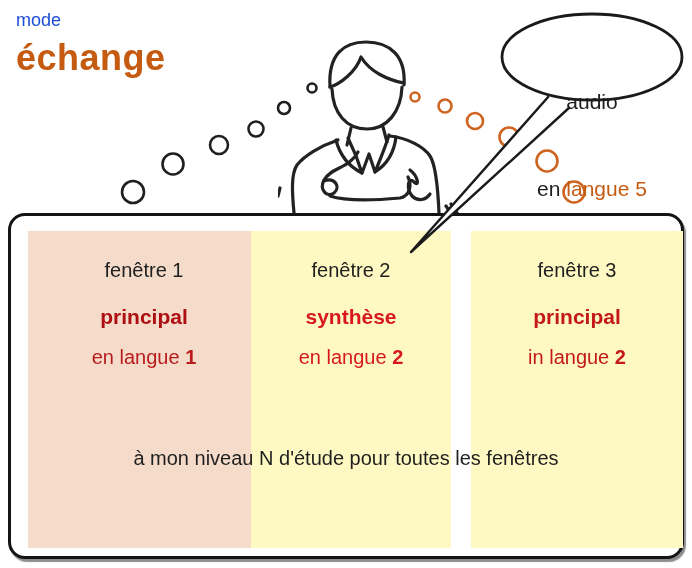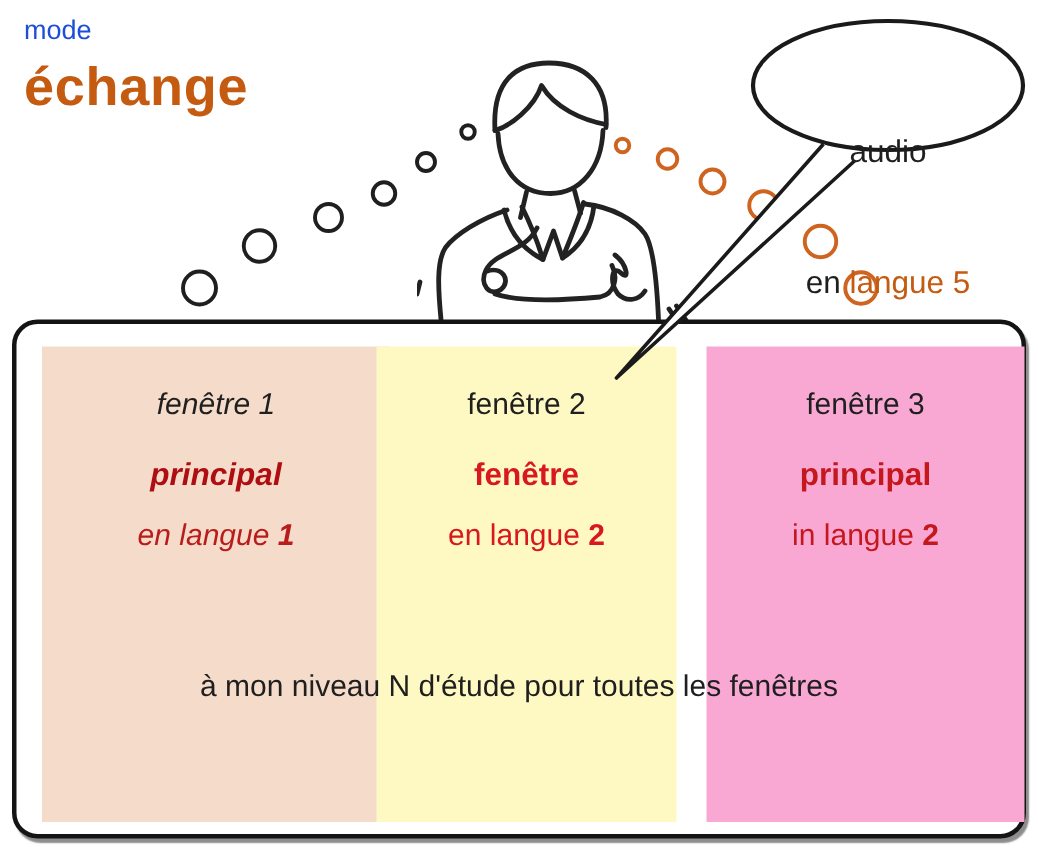--- a/index.html
+++ b/index.html
@@ -12,21 +12,21 @@
   .title-block{position:absolute;left:16px;top:10px;z-index:1;}
   .mode-label{font-size:18px;color:#1d4ed8;}
   .main-title{font-size:36px;font-weight:bold;margin-top:6px;letter-spacing:.5px;}
   
   .board{
     position:absolute;left:8px;top:213px;width:670px;height:340px;z-index:2;
     background:#ffffff;border:3px solid #141414;border-radius:17px;
     box-shadow:2px 3px 1px rgba(80,80,80,.65);
   }
   .panel{position:absolute;top:15px;height:317px;}
-  .panel-1{left:17px;width:232px;font-style:italic;}
+  .panel-1{left:17px;width:232px;}
   .panel-2{left:240px;width:200px;}
   .panel-3{left:460px;width:212px;}
   .panel .win,.panel .role,.panel .lang{
     position:absolute;left:0;width:100%;text-align:center;white-space:pre-wrap;
   }
   .panel .win{top:28px;font-size:20px;color:#1f1f1f;}
   .panel .role{top:74px;font-size:21px;font-weight:bold;}
   .panel .lang{top:115px;font-size:20px;}
   .panel .lang b{font-weight:bold;}
   .board-footer{
@@ -95,25 +95,25 @@
   <div class="board">
 
     <div class="panel panel-1" style="background-color: rgb(245, 220, 202);">
       <div class="win">fenêtre 1</div>
       <div class="role" style="color: rgb(174, 14, 18);">principal</div>
       <div class="lang" style="color: #b91c1c;"><span>en langue </span><b>1</b></div>
     </div>
 
     <div class="panel panel-2" style="background-color: #fef9c3;">
       <div class="win">fenêtre 2</div>
-      <div class="role" style="color: rgb(216, 24, 30);">fenêtre</div>
+      <div class="role" style="color: rgb(216, 24, 30);">synthèse</div>
       <div class="lang" style="color: rgb(216, 24, 30);"><span>en langue </span><b>2</b></div>
     </div>
 
-    <div class="panel panel-3" style="background-color: #f9a8d4;">
+    <div class="panel panel-3" style="background-color: #fef9c3;">
       <div class="win">fenêtre 3</div>
       <div class="role" style="color: rgb(196, 24, 28);">principal</div>
       <div class="lang" style="color: rgb(196, 24, 28);"><span>in langue </span><b>2</b></div>
     </div>
 
     <div class="board-footer">à mon niveau N d'étude pour toutes les fenêtres</div>
   </div>
 
   <svg class="bubble" width="692" height="568" viewBox="0 0 692 568">
     <ellipse cx="592" cy="57" rx="90" ry="43" fill="#ffffff" stroke="#1a1a1a" stroke-width="2.8"></ellipse>

